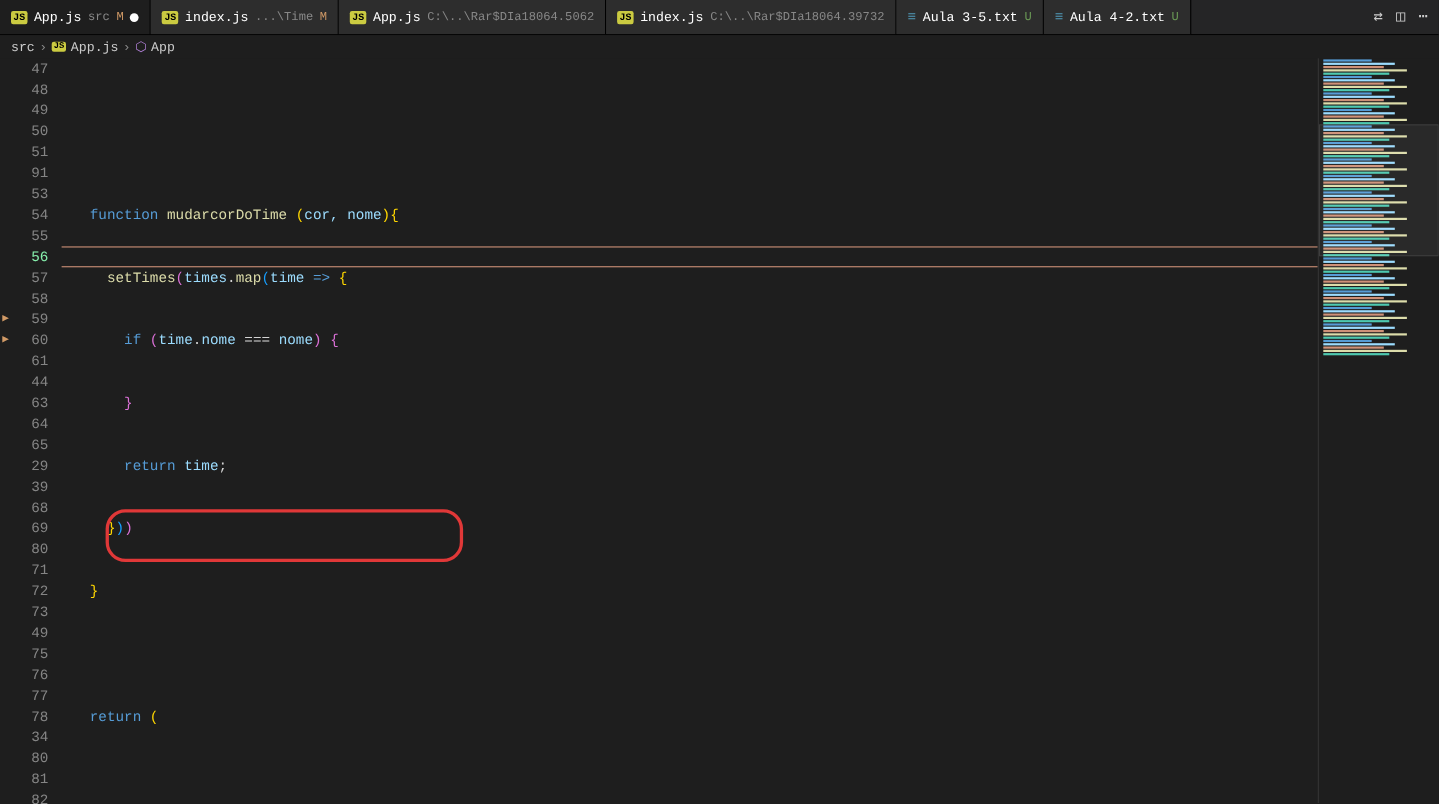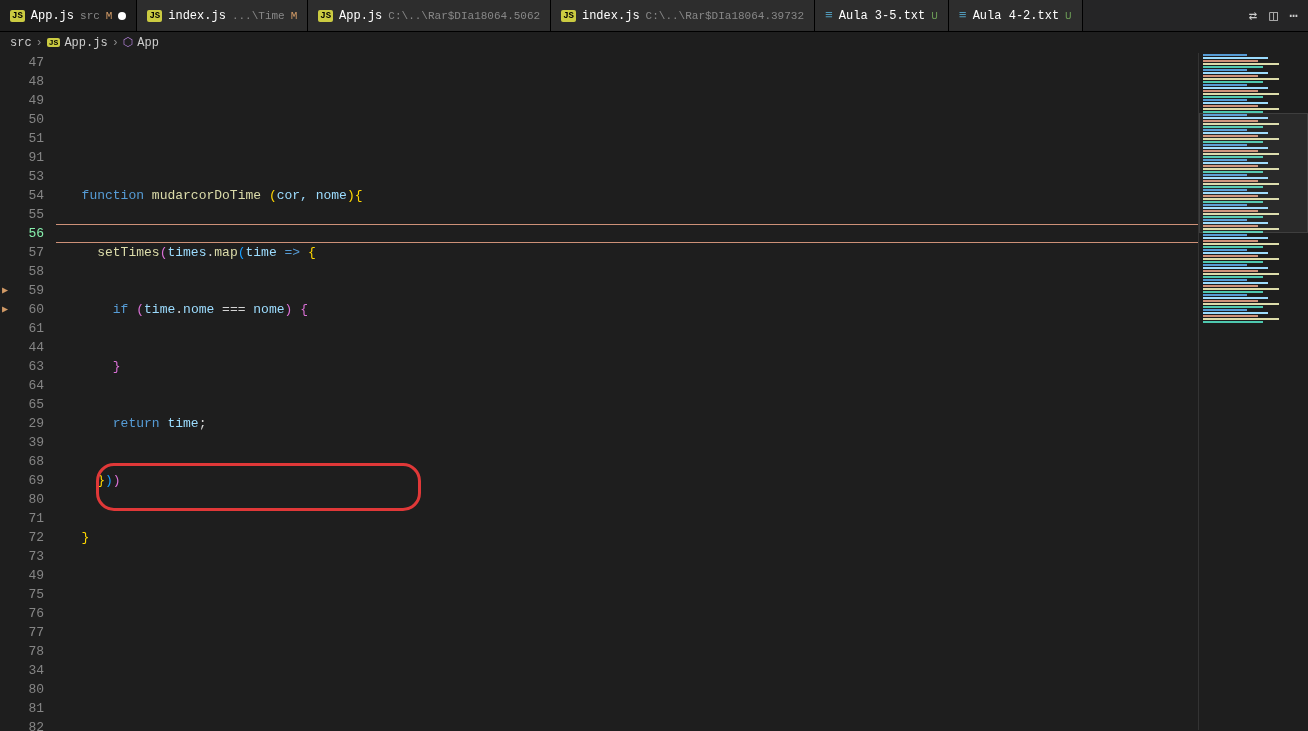--- a/index.html
+++ b/index.html
@@ -245,20 +245,21 @@
 
     <div class="line"> </div>
     <div class="line">  <span class="t-kw">function</span> <span class="t-fn">mudarcorDoTime</span> <span class="t-brace">(</span><span class="t-var">cor, nome</span><span class="t-brace">)</span><span class="t-brace">{</span></div>
     <div class="line">    <span class="t-fn">setTimes</span><span class="t-brace2">(</span><span class="t-var">times</span>.<span class="t-fn">map</span><span class="t-brace3">(</span><span class="t-var">time</span> <span class="t-kw">=&gt;</span> <span class="t-brace">{</span></div>
     <div class="line">      <span class="t-kw">if</span> <span class="t-brace2">(</span><span class="t-var">time</span>.<span class="t-var">nome</span> === <span class="t-var">nome</span><span class="t-brace2">)</span> <span class="t-brace2">{</span></div>
     <div class="line">      <span class="t-brace2">}</span></div>
     <div class="line">      <span class="t-kw">return</span> <span class="t-var">time</span>;</div>
     <div class="line">    <span class="t-brace">}</span><span class="t-brace3">)</span><span class="t-brace2">)</span></div>
     <div class="line">  <span class="t-brace">}</span></div>
     <div class="line"> </div>
+    <div class="line">  <span class="t-kw">return</span> <span class="t-brace">(</span></div>
     
     
     
     
     
     
     
     
     
     

